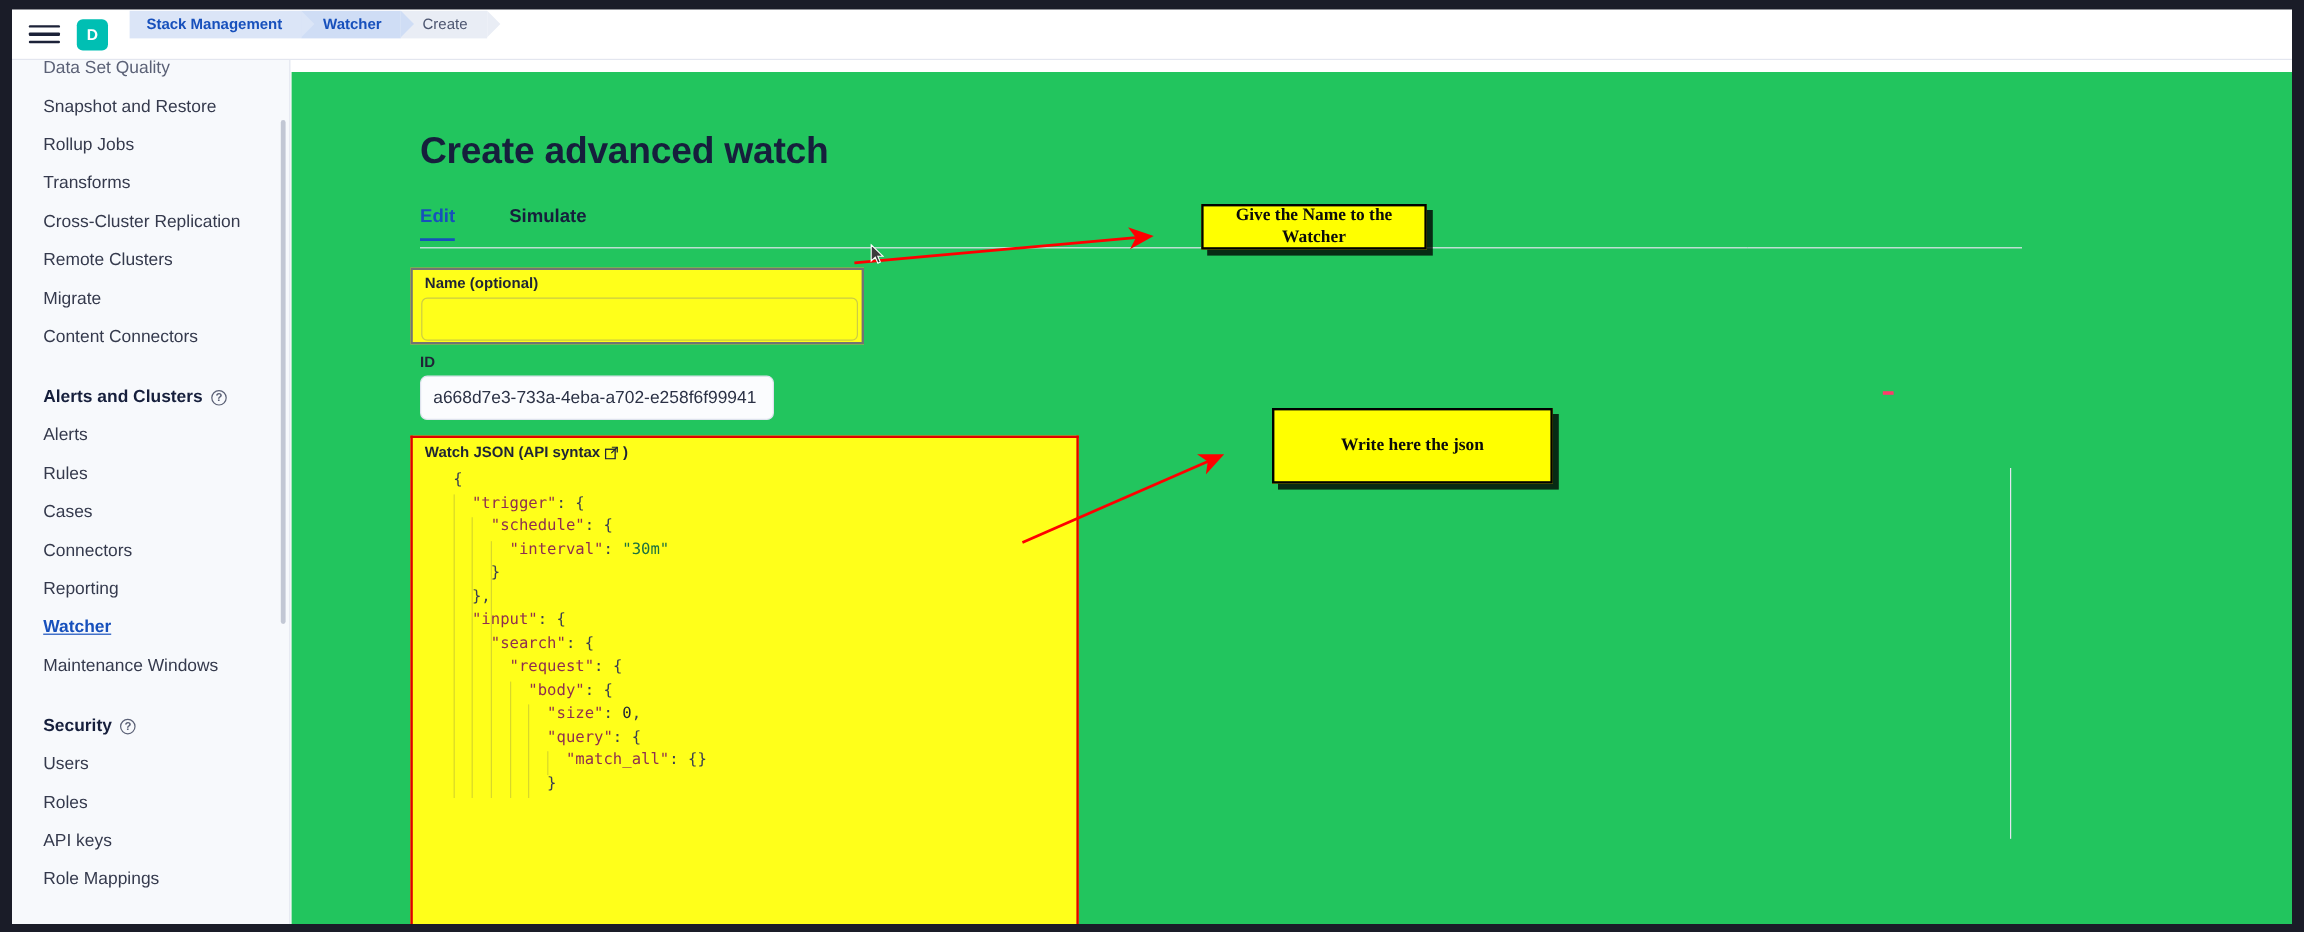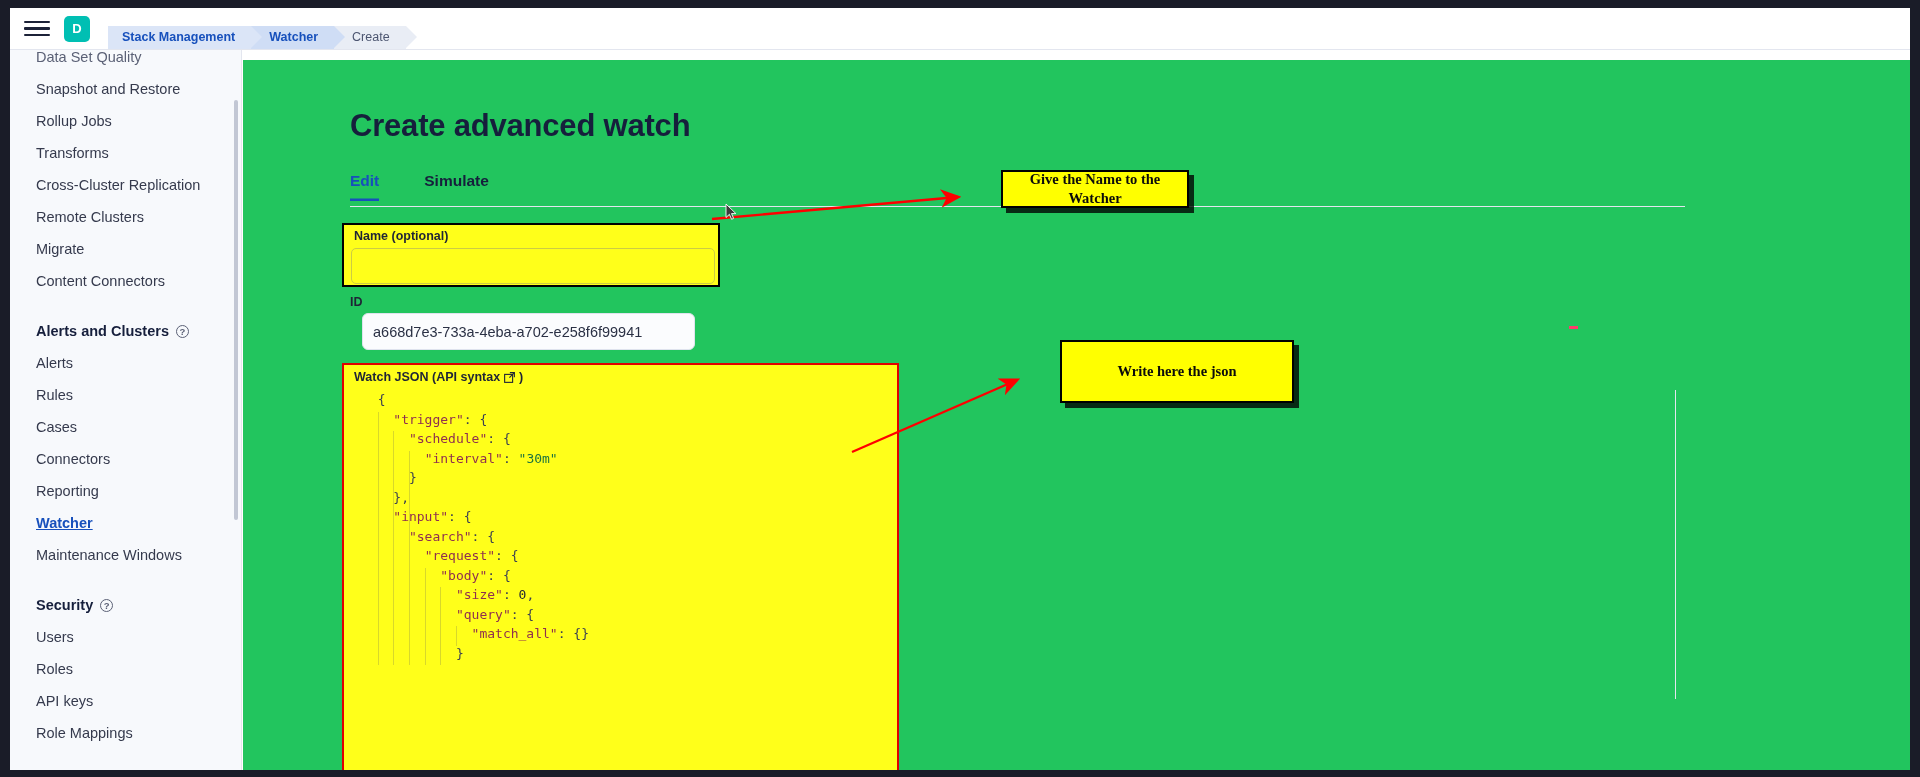--- a/index.html
+++ b/index.html
@@ -27,21 +27,21 @@
     display:flex; align-items:center; gap:14px; padding-left:14px;
   }
   .hamburger { width:26px; height:22px; display:flex; flex-direction:column;
     justify-content:center; gap:4px; cursor:pointer; }
   .hamburger i { display:block; height:2.5px; background:#1c2238; border-radius:1px; }
   .avatar {
     width:26px; height:26px; border-radius:5px; background:#00bfb3;
     color:#fff; font-size:13px; font-weight:700;
     display:flex; align-items:center; justify-content:center;
   }
-  .crumbs { display:flex; align-items:flex-end; height:40px; margin-left:4px; }
+  .crumbs { display:flex; align-items:flex-start; height:40px; margin-left:4px; }
   .crumb {
     position:relative; height:23px; display:flex; align-items:center;
     font-size:12.5px; font-weight:700; padding:0 16px 0 18px;
     white-space:nowrap;
   }
   .crumb.c1 { background:#dbe5f7; color:#1750bc; padding-left:14px; }
   .crumb.c2 { background:#cfddf5; color:#1750bc; }
   .crumb.c3 { background:#e9edf5; color:#4c5570; font-weight:400; }
   .crumb:after {
     content:""; position:absolute; right:-11px; top:0;
@@ -93,38 +93,38 @@
   .tabs { position:absolute; left:107px; top:112px; display:flex; gap:45px; }
   .tab { font-size:15.5px; font-weight:700; color:#161f3c;
     padding-bottom:11px; cursor:pointer; }
   .tab.active { color:#1750bc; box-shadow:inset 0 -2.5px 0 0 #1750bc; }
   .tabs-rule { position:absolute; left:107px; top:146px; width:1106px;
     height:1px; background:#e3e6ef; }
 
   
   .name-group {
     position:absolute; left:99px; top:163px; width:378px; height:64px;
-    background:#ffff1a; border:2px solid #000000;
+    background:#ffff1a; border:2px solid #737373;
   }
   .field-label {
     font-size:12.5px; font-weight:700; color:#1f2436;
     padding:4px 0 0 10px;
   }
   .name-input {
     position:absolute; left:7px; top:23px; width:364px; height:36px;
     background:#ffff1a; border:1px solid #cccc44; border-radius:5px;
   }
 
   .id-label { position:absolute; left:107px; top:235px;
     font-size:12.5px; font-weight:700; color:#1f2436; }
   .id-input {
-    position:absolute; left:107px; top:253px; width:333px; height:37px;
+    position:absolute; left:107px; top:253px; width:295px; height:37px;
     background:#fbfcfe; border:1px solid #dfe3ee; border-radius:6px;
     display:flex; align-items:center; padding-left:10px;
-    font-size:14.5px; color:#2b3145;margin-left:12px;
+    font-size:14.5px; color:#2b3145;
   }
 
   
   .json-group {
     position:absolute; left:99px; top:303px; width:557px; height:418px;
     background:#ffff1a; border:2px solid #e00000; border-bottom:none;
     overflow:hidden;
   }
   .json-label {
     font-size:12.5px; font-weight:700; color:#1f2436;

